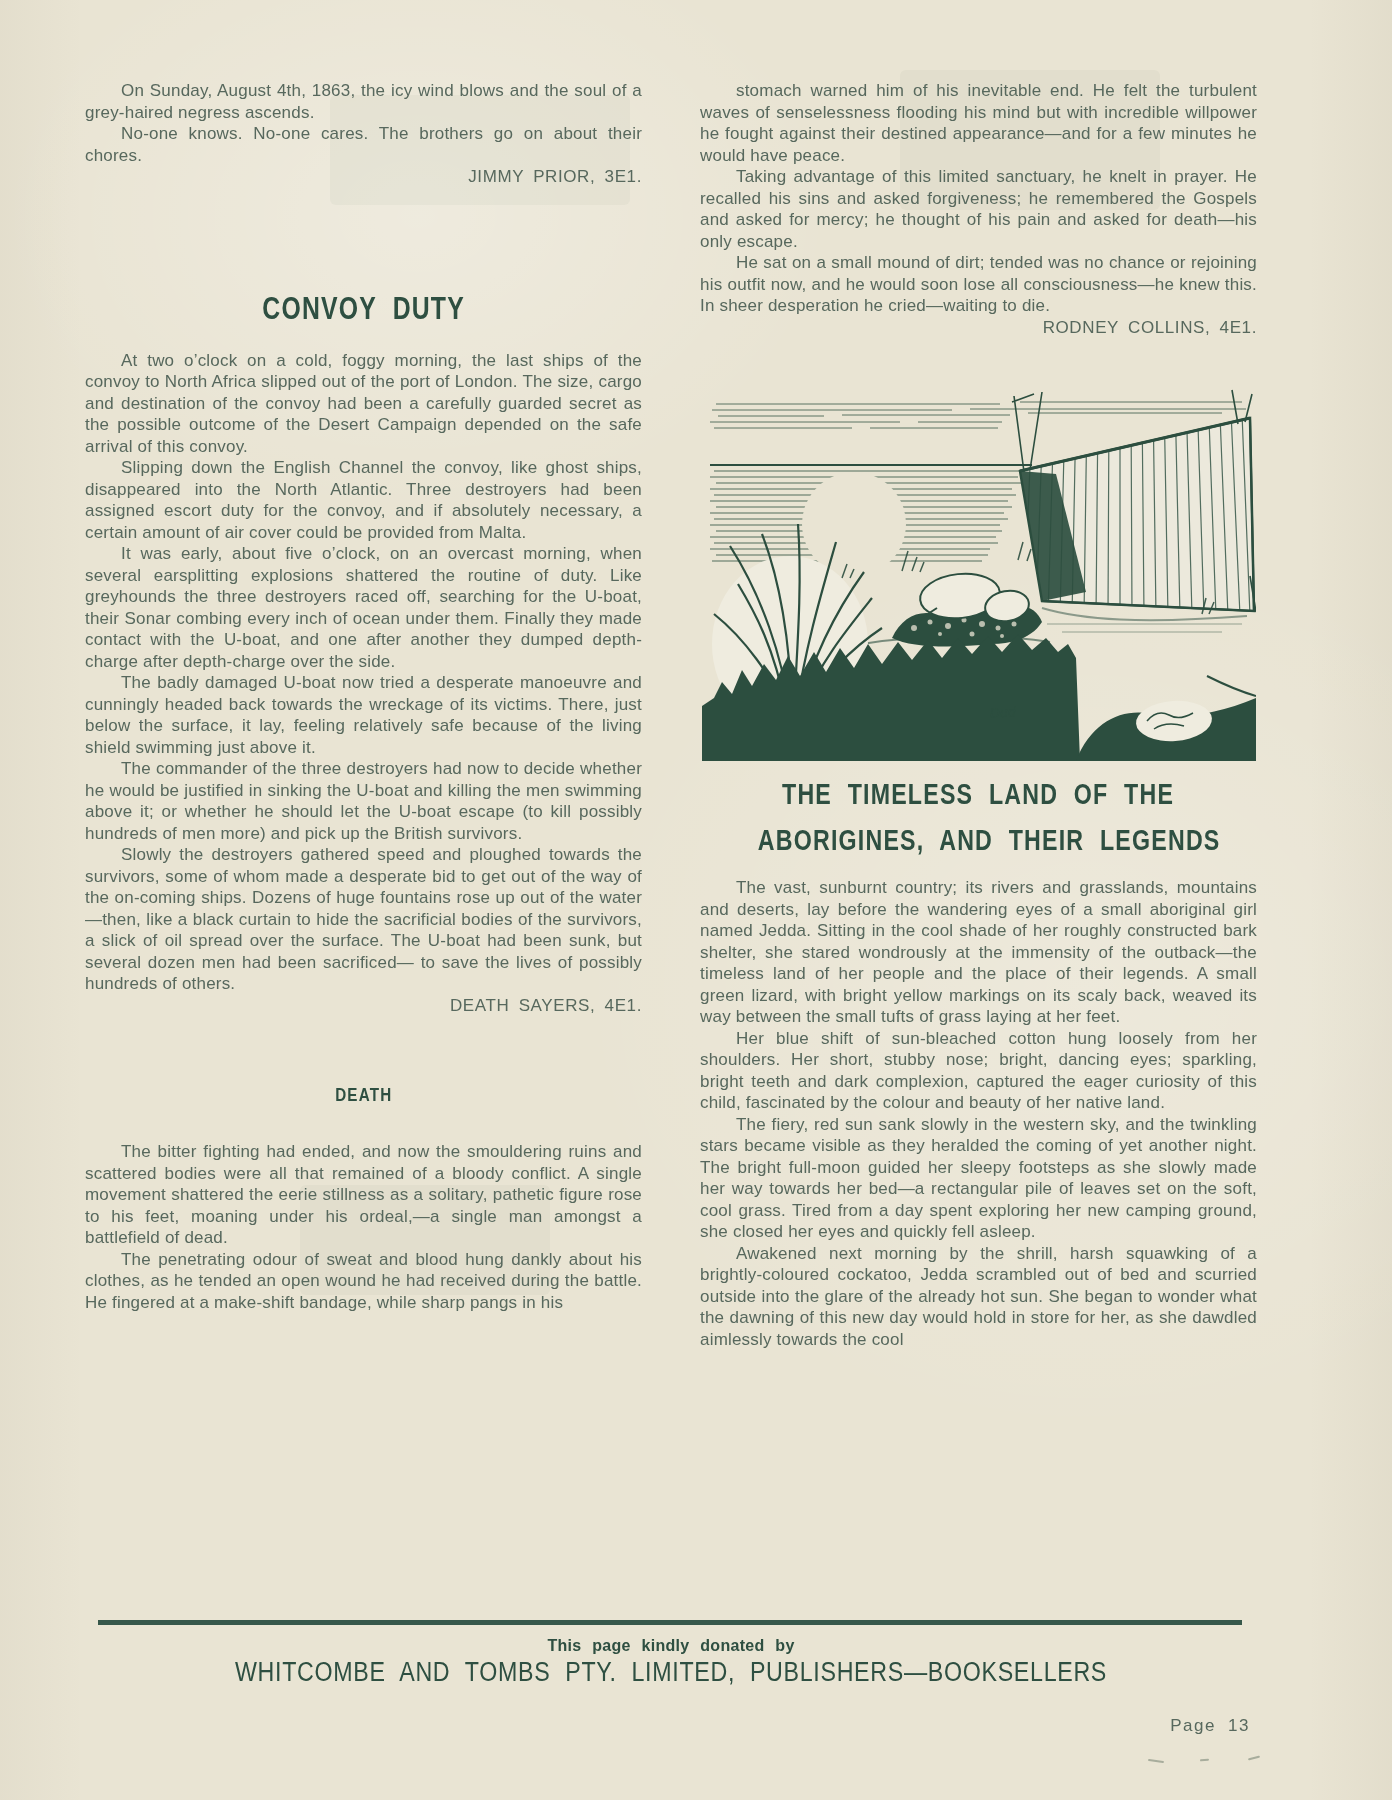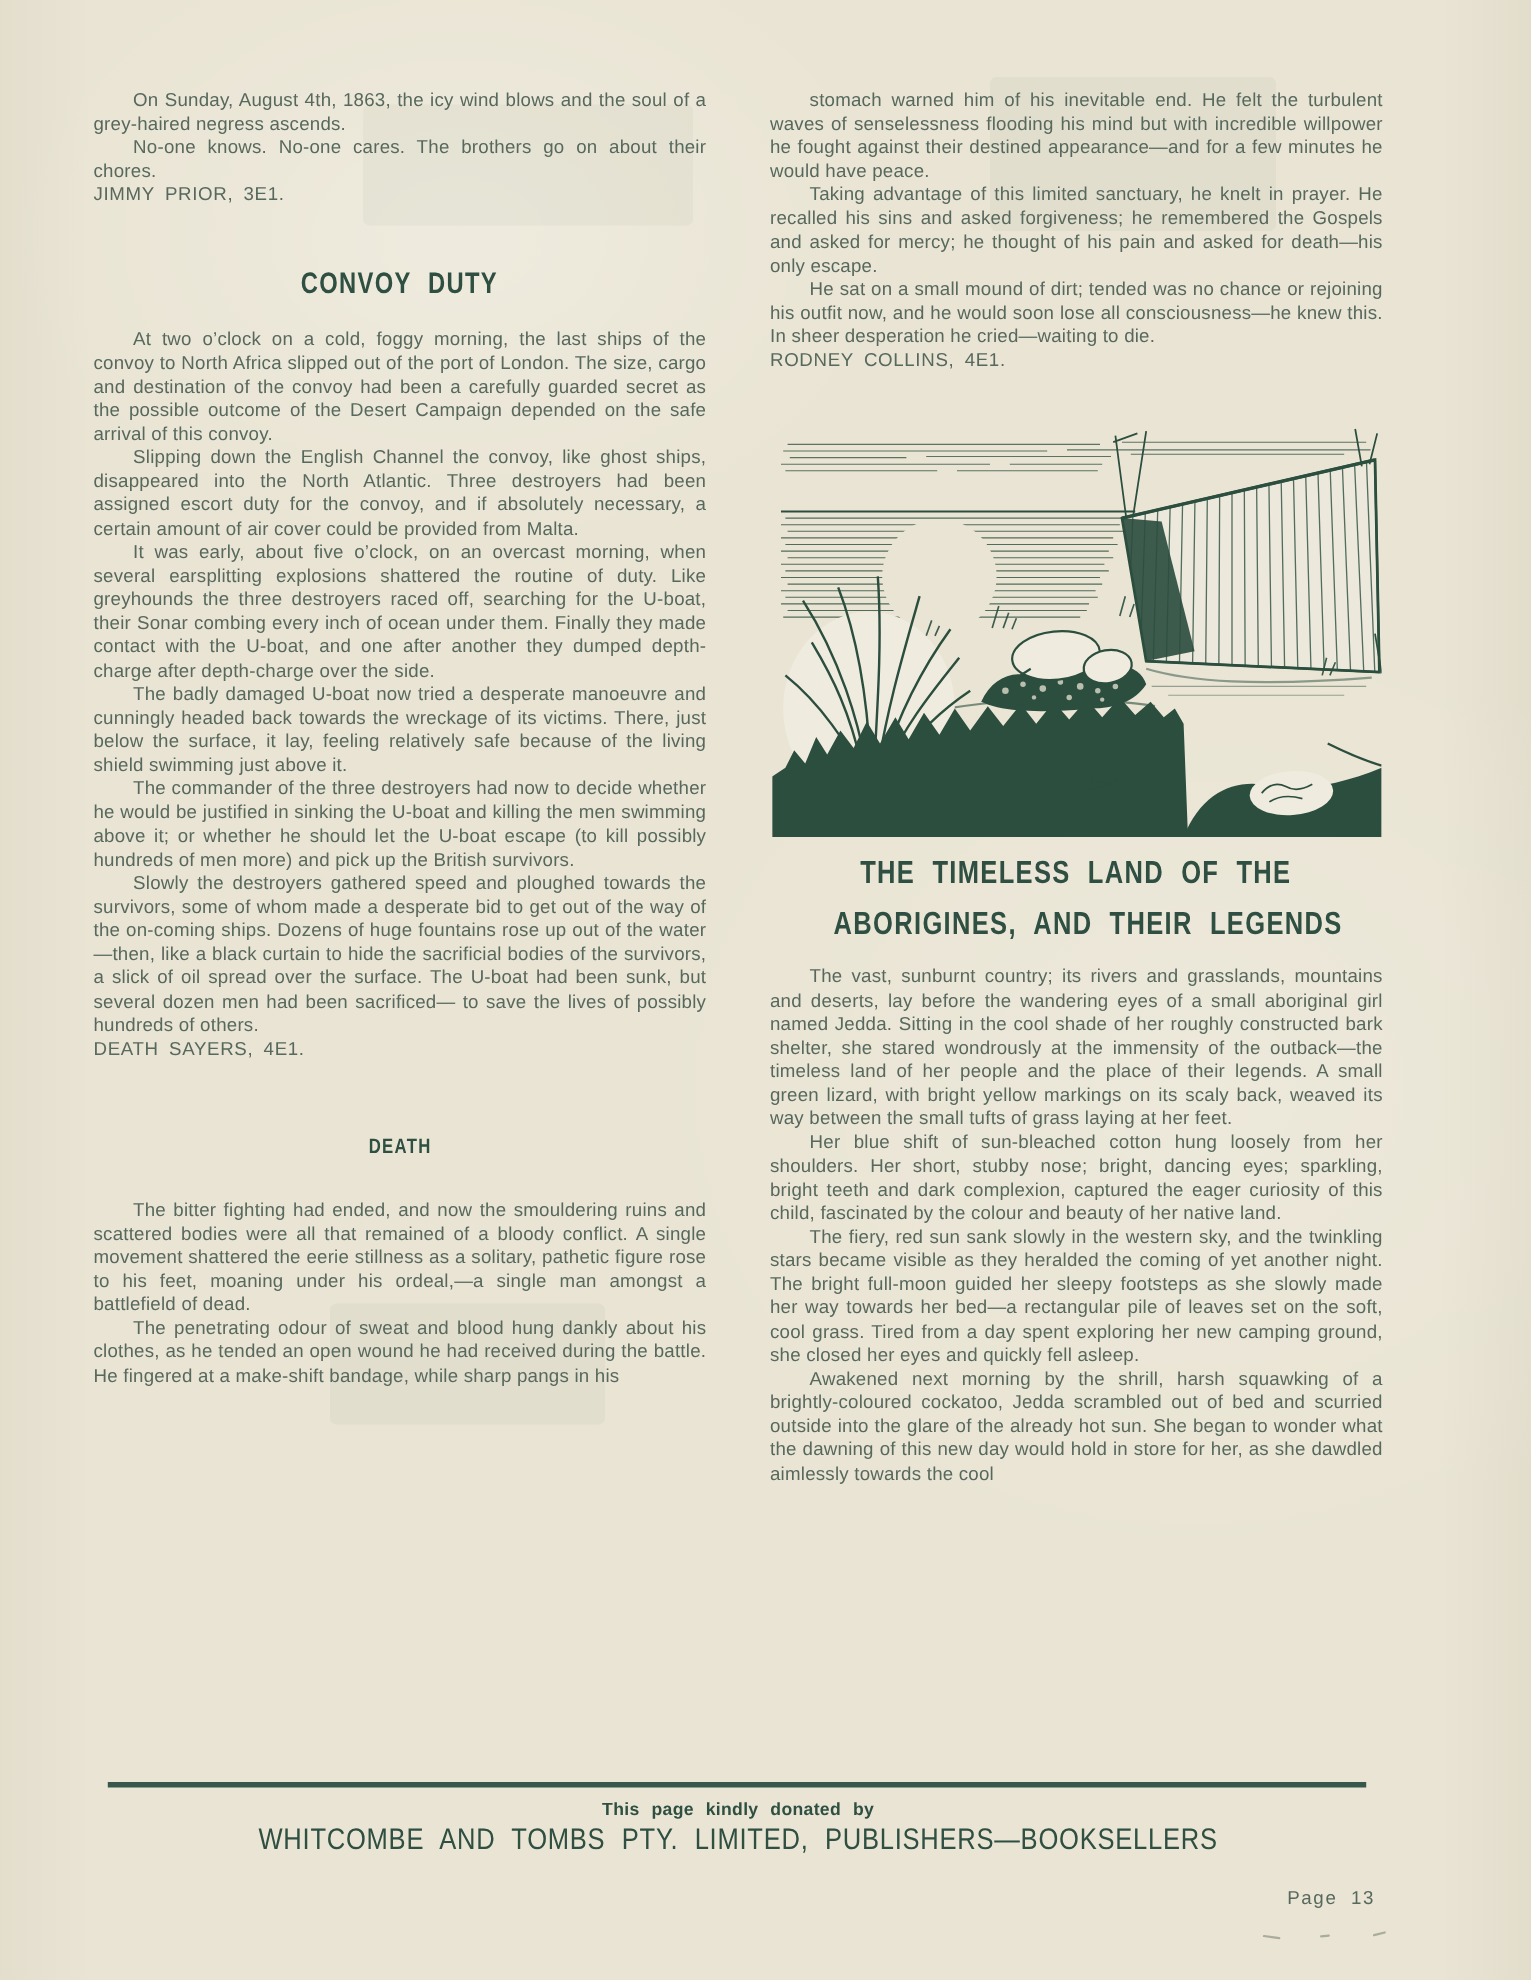--- a/index.html
+++ b/index.html
@@ -27,31 +27,31 @@
   .ghost{position:absolute;background:rgba(100,115,95,.05);border-radius:6px;pointer-events:none;}
   .col{
     position:absolute;top:80px;width:557px;
     font-size:17px;line-height:21.5px;text-align:justify;
     letter-spacing:.2px;
   }
   .col-left{left:85px;}
   .col-right{left:700px;}
   .col p{margin:0;text-indent:36px;}
   .byline{
-    text-align:left;text-indent:0 !important;
+    text-align:right;text-indent:0 !important;
     margin:20px 4px 0 0;letter-spacing:.6px;word-spacing:4px;
   }
   .sec-title{
     text-align:center;font-weight:bold;color:var(--head);margin:0;
   }
   .sec-title .cond{
     display:inline-block;transform:scaleX(.8);transform-origin:center;
     letter-spacing:1.5px;word-spacing:10px;white-space:nowrap;
   }
-  .h-convoy{font-size:27px;line-height:34px;margin:52px 0 24px;}
+  .h-convoy{font-size:31px;line-height:34px;margin:104px 0 24px;}
   .h-death{font-size:19px;line-height:33px;margin:62px 0 30px;}
   .h-timeless{font-size:29px;line-height:46px;margin:10px 0 14px;}
   .illus{display:block;margin:38px auto 0;}
   .footer-rule{
     position:absolute;left:98px;top:1620px;width:1144px;height:5px;
     background:#36574a;
   }
   .footer-donated{
     position:absolute;left:85px;top:1637px;width:1172px;text-align:center;
     font-weight:bold;font-size:16px;color:var(--head);word-spacing:6px;letter-spacing:.3px;

